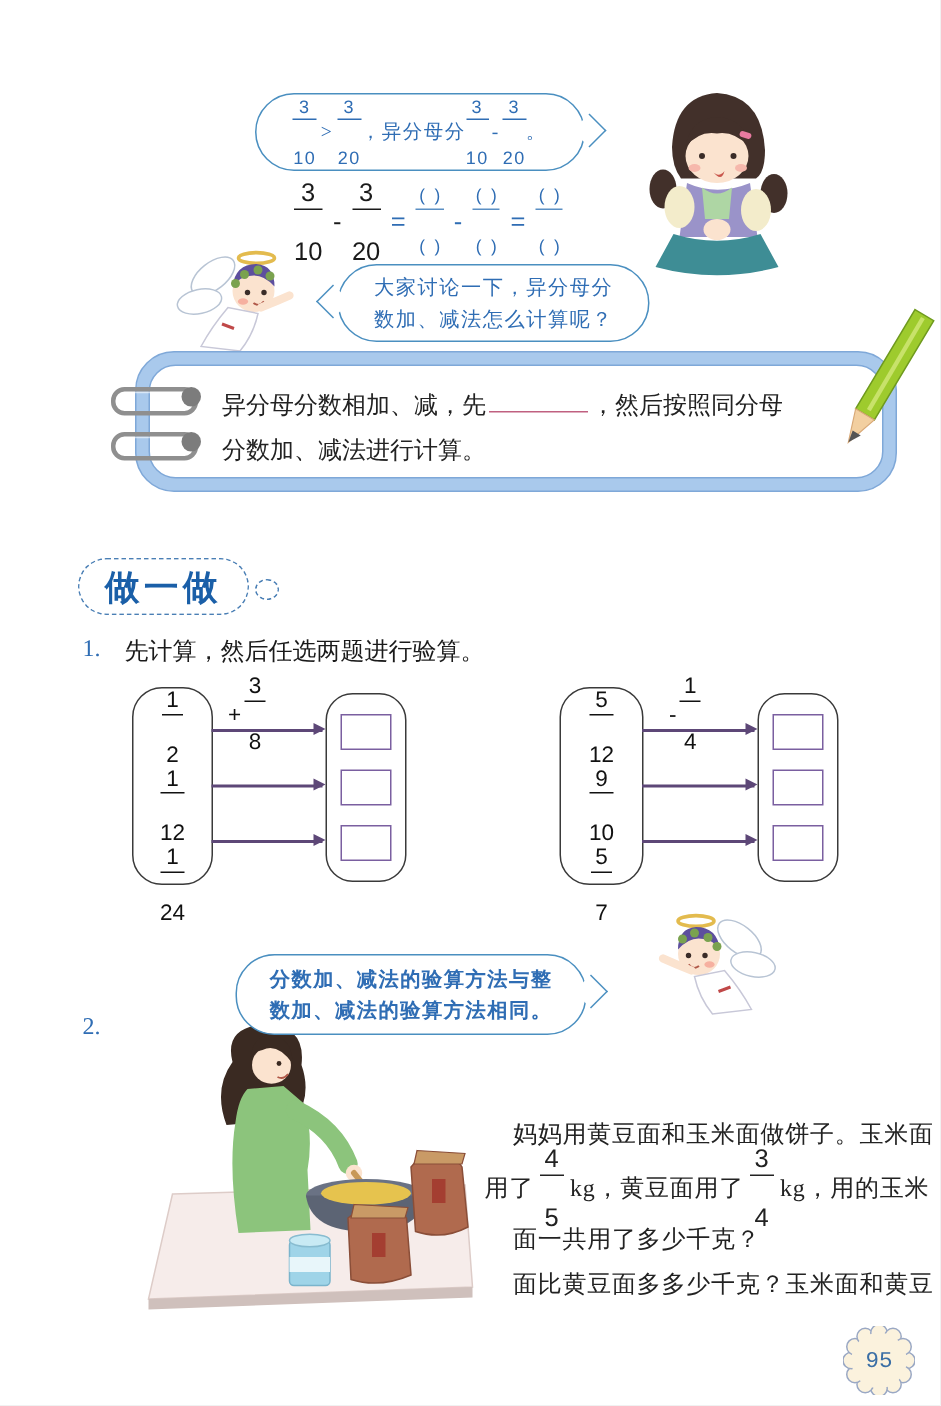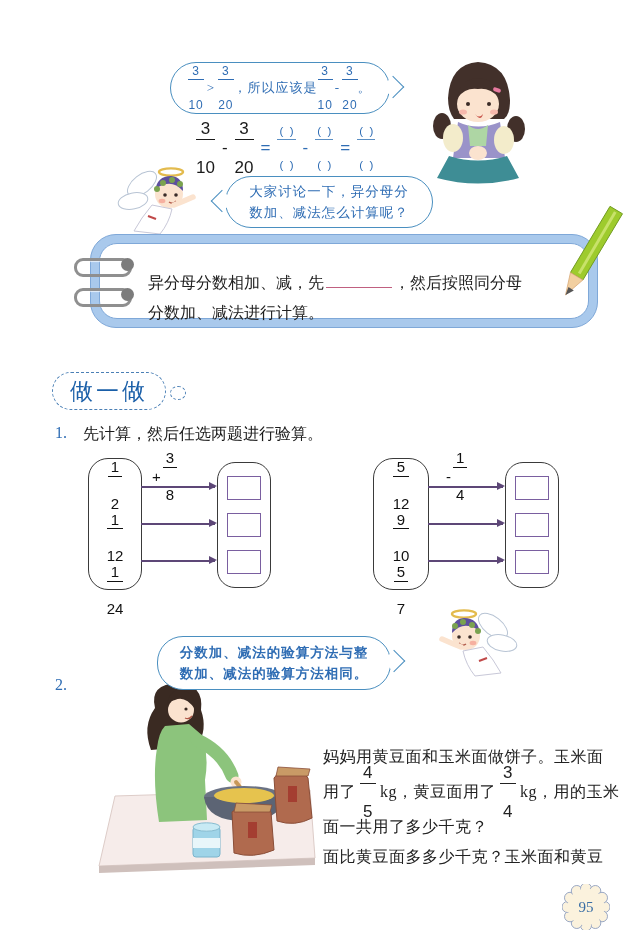--- a/index.html
+++ b/index.html
@@ -33,71 +33,71 @@
     border-bottom:1.5px solid #4a8fc0;border-left:1.5px solid #4a8fc0;transform:rotate(45deg);}
   
   .q-header{left:85px;top:26px;font-size:16px;letter-spacing:0.5px;white-space:nowrap;}
   .equation{left:196px;top:120px;display:flex;align-items:center;gap:7px;font-size:17px;}
   .equation .sign{font-family:"Liberation Sans",sans-serif;}
   
   .notebook{left:90px;top:234px;width:506px;height:92px;background:#a9c9ec;
     border:1px solid #7fa8d8;border-radius:26px;z-index:2;}
   .notebook-inner{position:absolute;left:8px;top:8px;right:8px;bottom:8px;background:#fff;
     border:1px solid #7fa8d8;border-radius:18px;}
-  .notebook-text{position:absolute;left:48px;top:24px;font-size:16px;line-height:30px;color:#222;}
+  .notebook-text{position:absolute;left:48px;top:12px;font-size:16px;line-height:30px;color:#222;}
   .blank-line{display:inline-block;width:66px;height:14px;border-bottom:1.6px solid #c06080;margin:0 2px;}
   .ring{position:absolute;width:52px;height:13px;border:3px solid #8f8f8f;border-radius:9px;
     background:transparent;z-index:4;box-shadow:inset 0 1px 1px rgba(255,255,255,.7);}
   .ring::after{content:"";position:absolute;right:-5px;top:-3px;width:13px;height:13px;
     background:#7c7c7c;border-radius:50%;}
   
   .section-badge{left:52px;top:372px;width:112px;height:36px;border:1.6px dashed #4a7fb5;
     border-radius:20px;display:flex;align-items:center;justify-content:center;
-    color:#1a5fa8;font-size:23px;font-weight:normal;letter-spacing:3px;}
+    color:#1a5fa8;font-size:23px;font-weight:bold;letter-spacing:3px;}
   .section-badge::after{content:"";position:absolute;right:-21px;top:13px;width:14px;height:12px;
     border:1.4px dashed #4a7fb5;border-radius:50%;}
   .p1-line{left:55px;top:424px;display:flex;gap:16px;font-size:16px;}
   
   .src-box{position:absolute;border:1.5px solid #3a3a3a;border-radius:20px;
     display:flex;flex-direction:column;justify-content:space-evenly;align-items:center;color:#111;}
   .target-box{position:absolute;border:1.5px solid #3a3a3a;border-radius:18px;
     display:flex;flex-direction:column;justify-content:space-evenly;align-items:center;}
   .ans-box{width:32px;height:22px;border:1.5px solid #7a5fa0;background:#fff;}
   .op-label{position:absolute;display:flex;align-items:center;gap:2px;font-size:15px;color:#111;
     font-family:"Liberation Sans",sans-serif;}
   .h-arrow{position:absolute;height:1.6px;background:#5d4777;}
   .h-arrow::after{content:"";position:absolute;right:-2px;top:-4px;width:0;height:0;
     border-left:8px solid #5d4777;border-top:4.6px solid transparent;border-bottom:4.6px solid transparent;}
   
   .p2-num{left:55px;top:676px;font-size:16px;}
   .story{left:323px;top:742px;width:300px;font-size:16px;color:#222;letter-spacing:0.5px;}
-  .story .tline{line-height:30px;white-space:nowrap;}
+  .story .tline{line-height:30px;white-space:nowrap;margin-left:19px;}
   .story .fline{display:flex;align-items:center;gap:4px;height:40px;white-space:nowrap;}
   
-  .badge{left:562px;top:884px;width:48px;height:46px;}
+  .badge{left:562px;top:884px;width:48px;height:46px;font-family:Liberation Mono, monospace;}
   .badge .num{position:absolute;left:0;top:0;width:48px;height:46px;display:flex;align-items:center;
     justify-content:center;color:#3a6ea5;font-size:15px;}
 </style>
 </head>
 <body>
 
 <div class="page">
 
 
   <div class="bubble" style="left:170px;top:62px;width:218px;height:50px;">
     <span class="frac f12">
         <span class="fn">3</span>
         <span class="fd">10</span>
       </span>
     <span style="margin:0 3px;">&gt;</span>
     <span class="frac f12">
         <span class="fn">3</span>
         <span class="fd">20</span>
       </span>
-    <span>，所以应该是</span>
+    <span>，异分母分</span>
     <span class="frac f12">
         <span class="fn">3</span>
         <span class="fd">10</span>
       </span>
     <span style="margin:0 2px;">-</span>
     <span class="frac f12">
         <span class="fn">3</span>
         <span class="fd">20</span>
       </span>
     <span>。</span>

